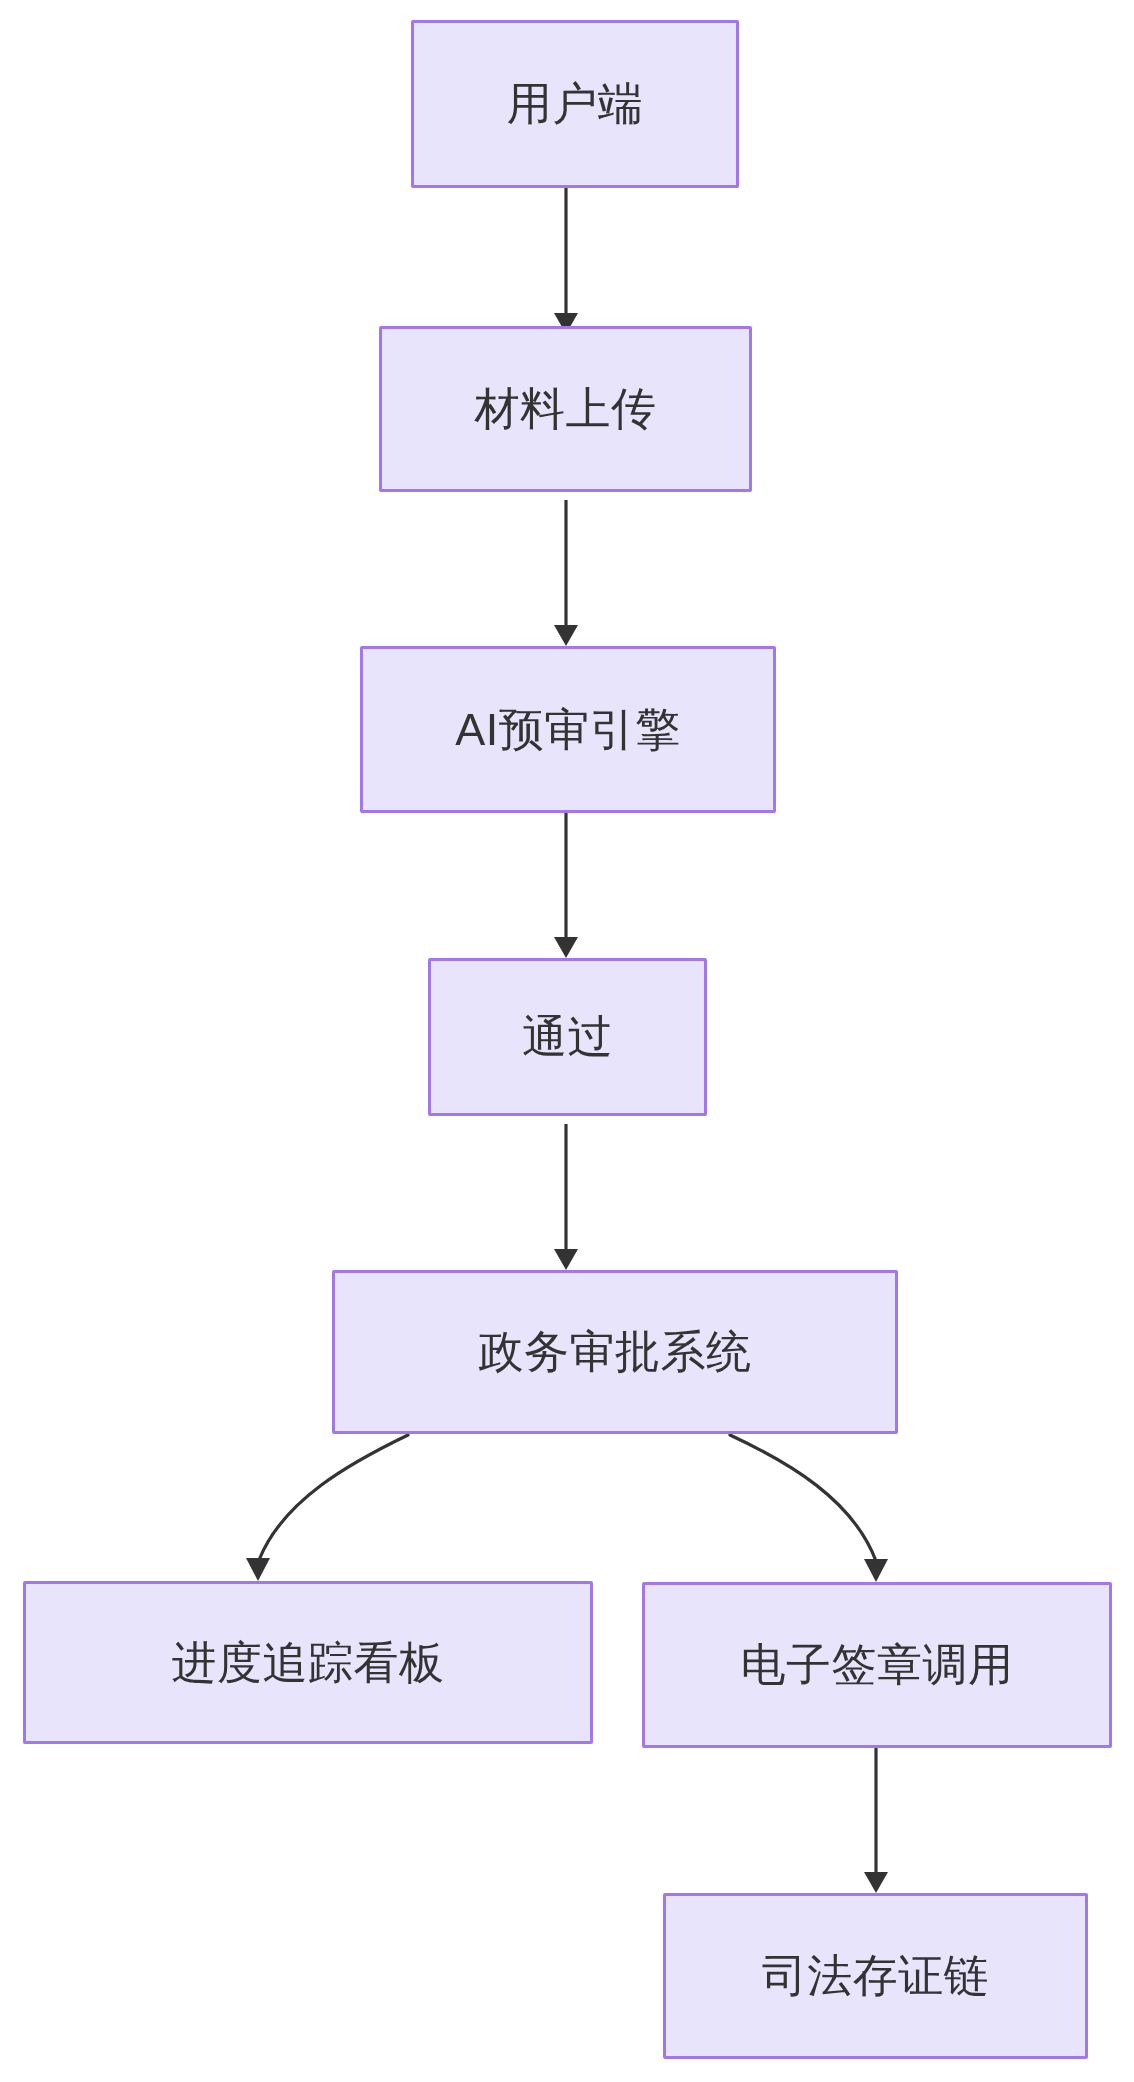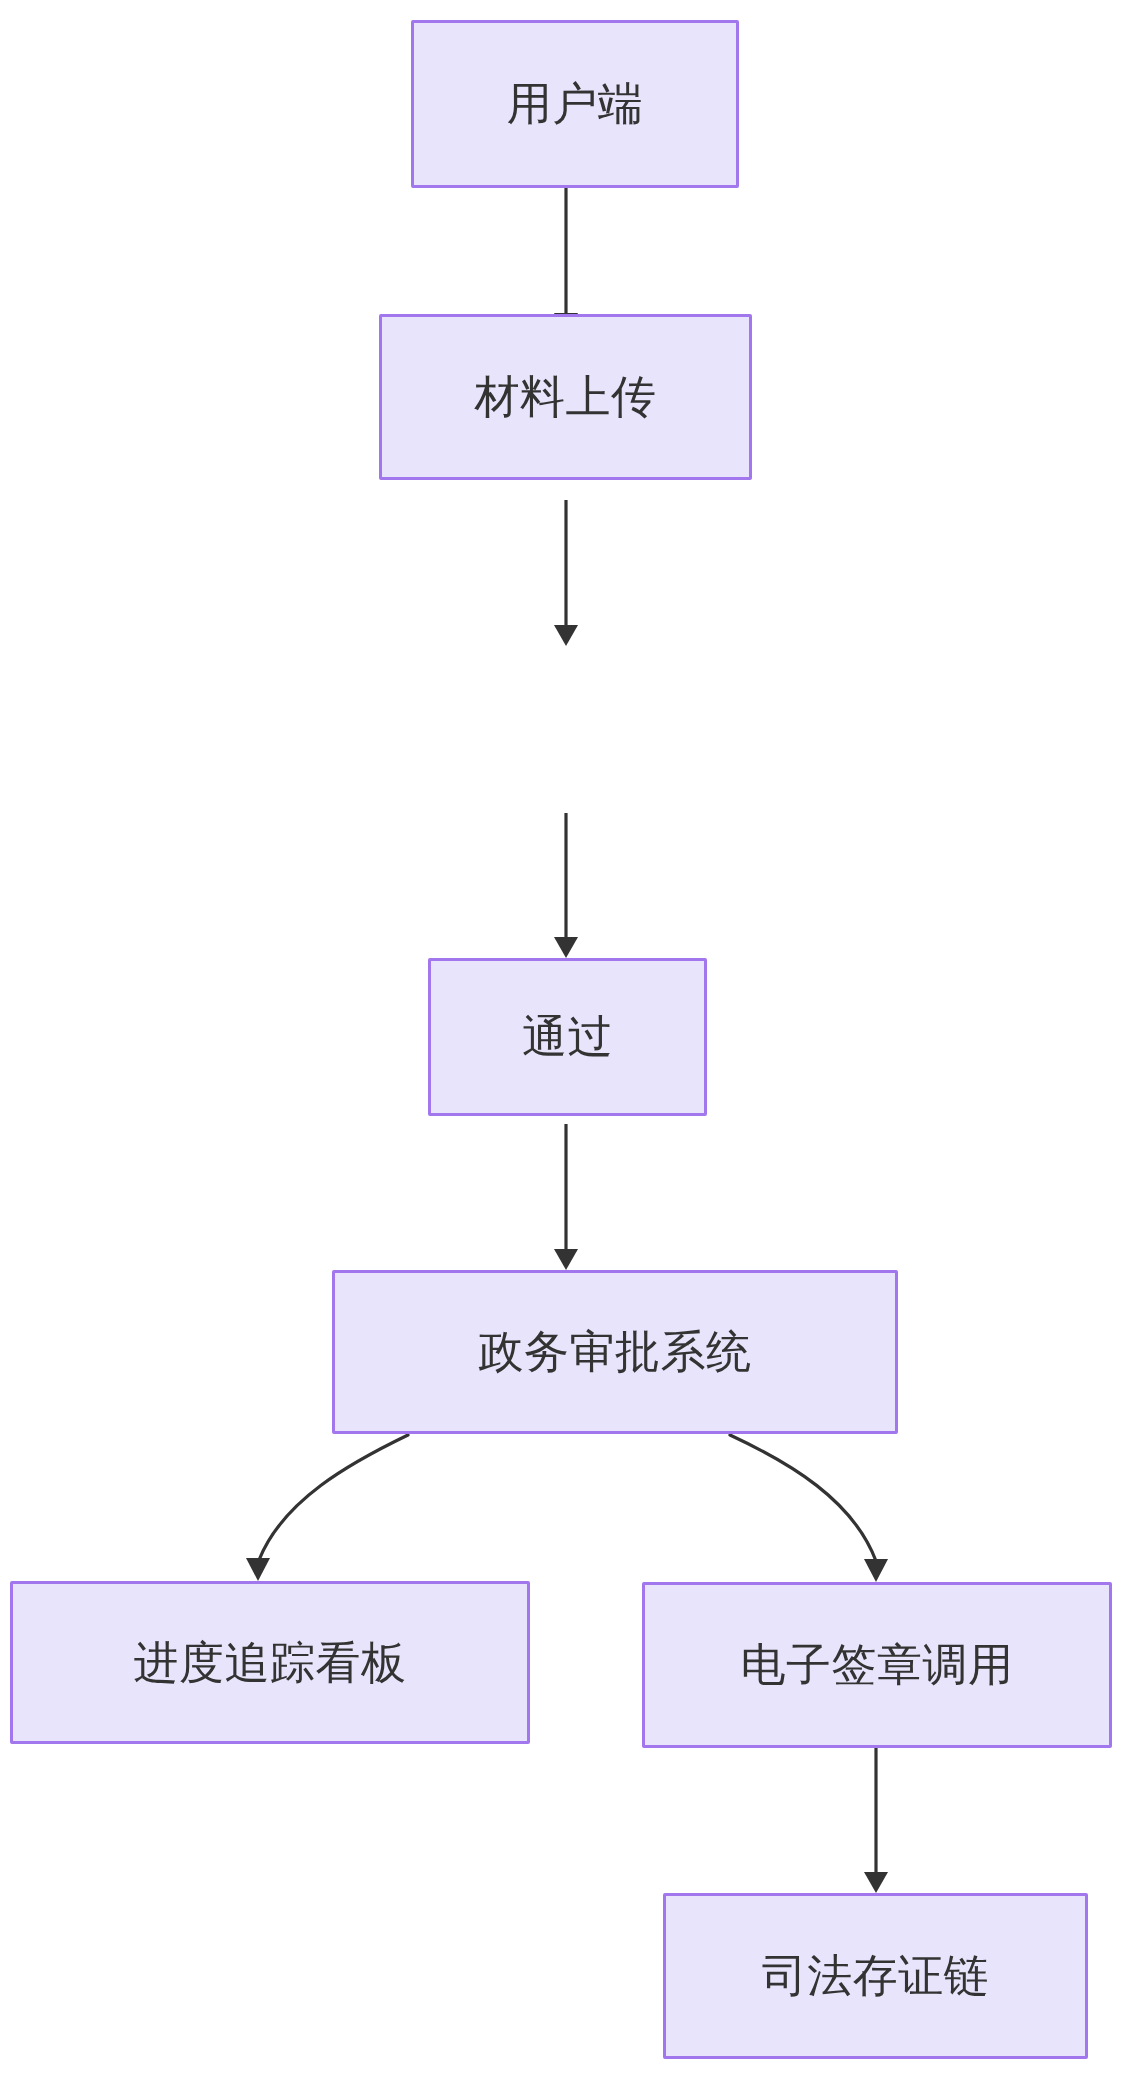--- a/index.html
+++ b/index.html
@@ -38,25 +38,25 @@
   .node-label {
     font-size: 45px;
     line-height: 1.15;
     color: #333333;
     letter-spacing: 0.5px;
     white-space: nowrap;
     font-weight: 400;
   }
   
   #node-client      { left: 411px;  top: 20px;   width: 328px; height: 168px; }
-  #node-upload      { left: 379px;  top: 314px;  width: 373px; height: 166px; }
+  #node-upload      { left: 379px;  top: 326px;  width: 373px; height: 166px; }
   #node-ai-engine   { left: 360px;  top: 646px;  width: 416px; height: 167px; }
   #node-pass        { left: 428px;  top: 958px;  width: 279px; height: 158px; }
   #node-approval    { left: 332px;  top: 1270px; width: 566px; height: 164px; }
-  #node-progress    { left: 10px;   top: 1581px; width: 520px; height: 163px; }
+  #node-progress    { left: 23px;   top: 1581px; width: 570px; height: 163px; }
   #node-esign       { left: 642px;  top: 1582px; width: 470px; height: 166px; }
   #node-chain       { left: 663px;  top: 1893px; width: 425px; height: 166px; }
 </style>
 </head>
 <body>
 
 <div id="diagram-root">
 
   <svg id="edge-layer" viewBox="0 0 1134 2082" xmlns="http://www.w3.org/2000/svg">
     <defs>
@@ -102,20 +102,23 @@
   </svg>
 
   <div class="node" id="node-client">
     <span class="node-label">用户端</span>
   </div>
 
   <div class="node" id="node-upload">
     <span class="node-label">材料上传</span>
   </div>
 
+  <div class="node" id="node-ai-engine">
+    <span class="node-label">AI预审引擎</span>
+  </div>
 
   <div class="node" id="node-pass">
     <span class="node-label">通过</span>
   </div>
 
   <div class="node" id="node-approval">
     <span class="node-label">政务审批系统</span>
   </div>
 
   <div class="node" id="node-progress">

